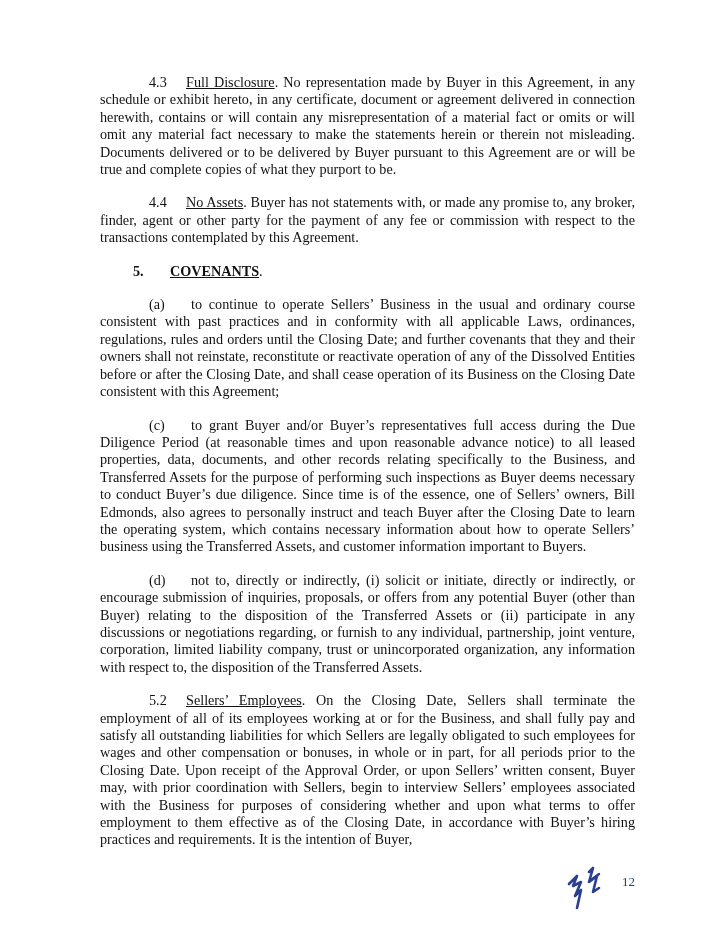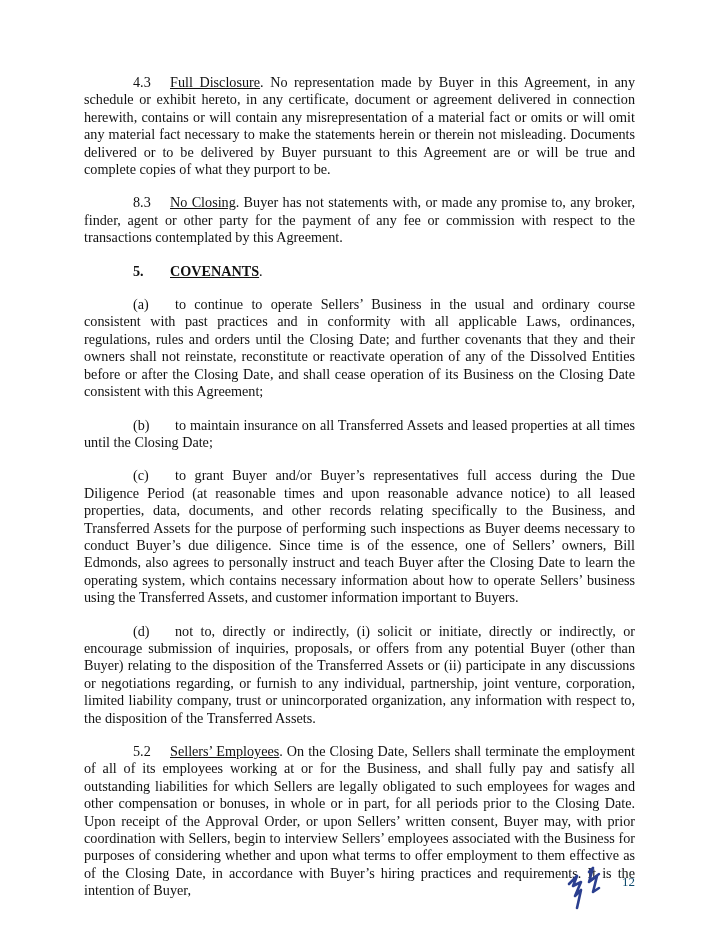--- a/index.html
+++ b/index.html
@@ -2,21 +2,21 @@
 <html><head>
 <meta charset="utf-8">
 <style>
   html, body { margin: 0; padding: 0; background: #ffffff; }
   body { width: 720px; height: 930px; position: relative; overflow: hidden; }
   .page {
     position: absolute; left: 84px; top: 74px; width: 551px;
     font-family: "Liberation Serif", "DejaVu Serif", serif;
     font-size: 14.2px; line-height: 17.4px; color: #111;
   }
-  .para { text-align: justify; margin: 0 0 16px 0; text-indent: 49px; }
+  .para { text-align: justify; margin: 0 0 16px 16px; text-indent: 49px; }
   .para .num { display: inline-block; width: 37px; text-indent: 0; }
   .u { text-decoration: underline; }
   .heading { margin: 0 0 16px 0; padding-left: 49px; font-weight: bold; }
   .heading .num { display: inline-block; width: 37px; }
   .sub .num { width: 42px; }
   .pagenum {
     position: absolute; left: 622px; top: 874px;
     font-family: "Liberation Serif", "DejaVu Serif", serif; font-size: 13px; color: #0c4a6e;
   }
   .sig { position: absolute; left: 565px; top: 862px; }
@@ -24,35 +24,32 @@
 </head>
 <body>
 
 <div class="page">
 
   <p class="para">
     <span class="num">4.3</span><span class="u">Full Disclosure</span><span>. No representation made by Buyer in this Agreement, in any schedule or exhibit hereto, in any certificate, document or agreement delivered in connection herewith, contains or will contain any misrepresentation of a material fact or omits or will omit any material fact necessary to make the statements herein or therein not misleading. Documents delivered or to be delivered by Buyer pursuant to this Agreement are or will be true and complete copies of what they purport to be.</span>
   </p>
 
   <p class="para">
-    <span class="num">8.3</span><span class="u">No Closing</span><span>. Buyer has not statements with, or made any promise to, any broker, finder, agent or other party for the payment of any fee or commission with respect to the transactions contemplated by this Agreement.</span>
+    <span class="num">4.4</span><span class="u">No Assets</span><span>. Buyer has not statements with, or made any promise to, any broker, finder, agent or other party for the payment of any fee or commission with respect to the transactions contemplated by this Agreement.</span>
   </p>
 
   <p class="heading">
     <span class="num">5.</span><span class="u">COVENANTS</span><span style="font-weight:normal">.</span>
   </p>
 
 
   <p class="para sub">
     <span class="num">(a)</span><span>to continue to operate Sellers’ Business in the usual and ordinary course consistent with past practices and in conformity with all applicable Laws, ordinances, regulations, rules and orders until the Closing Date; and further covenants that they and their owners shall not reinstate, reconstitute or reactivate operation of any of the Dissolved Entities before or after the Closing Date, and shall cease operation of its Business on the Closing Date consistent with this Agreement;</span>
   </p>
 
-  <p class="para sub">
-    <span class="num">(b)</span><span>to maintain insurance on all Transferred Assets and leased properties at all times until the Closing Date;</span>
-  </p>
 
   <p class="para sub">
     <span class="num">(c)</span><span>to grant Buyer and/or Buyer’s representatives full access during the Due Diligence Period (at reasonable times and upon reasonable advance notice) to all leased properties, data, documents, and other records relating specifically to the Business, and Transferred Assets for the purpose of performing such inspections as Buyer deems necessary to conduct Buyer’s due diligence.  Since time is of the essence, one of Sellers’ owners, Bill Edmonds, also agrees to personally instruct and teach Buyer after the Closing Date to learn the operating system, which contains necessary information about how to operate Sellers’ business using the Transferred Assets, and customer information important to Buyers.</span>
   </p>
 
   <p class="para sub">
     <span class="num">(d)</span><span>not to, directly or indirectly, (i) solicit or initiate, directly or indirectly, or encourage submission of inquiries, proposals, or offers from any potential Buyer (other than Buyer) relating to the disposition of the Transferred Assets or (ii) participate in any discussions or negotiations regarding, or furnish to any individual, partnership, joint venture, corporation, limited liability company, trust or unincorporated organization, any information with respect to, the disposition of the Transferred Assets.</span>
   </p>
 
   <p class="para">

